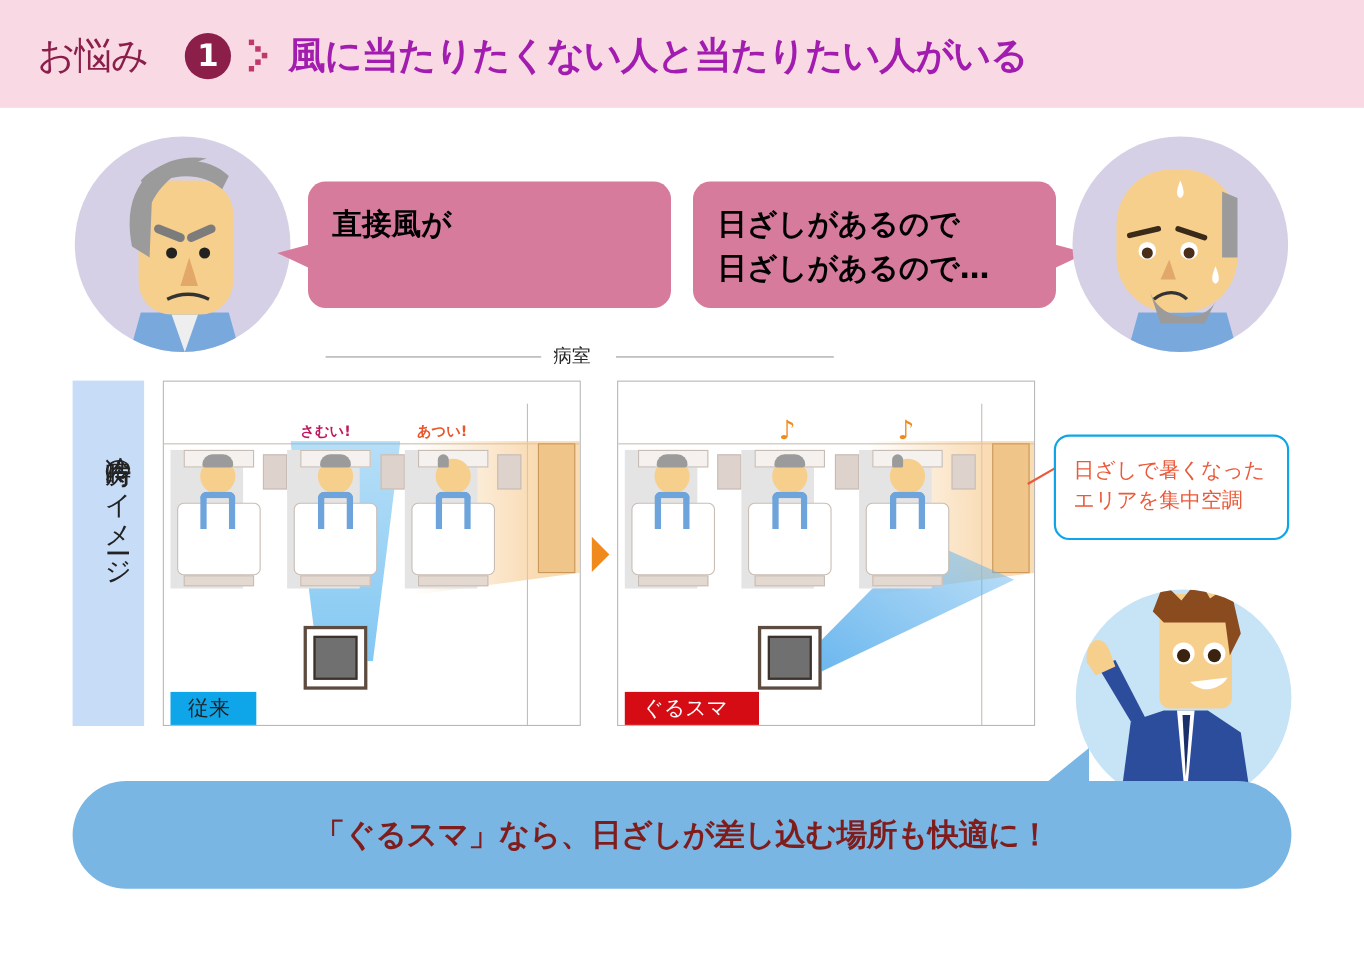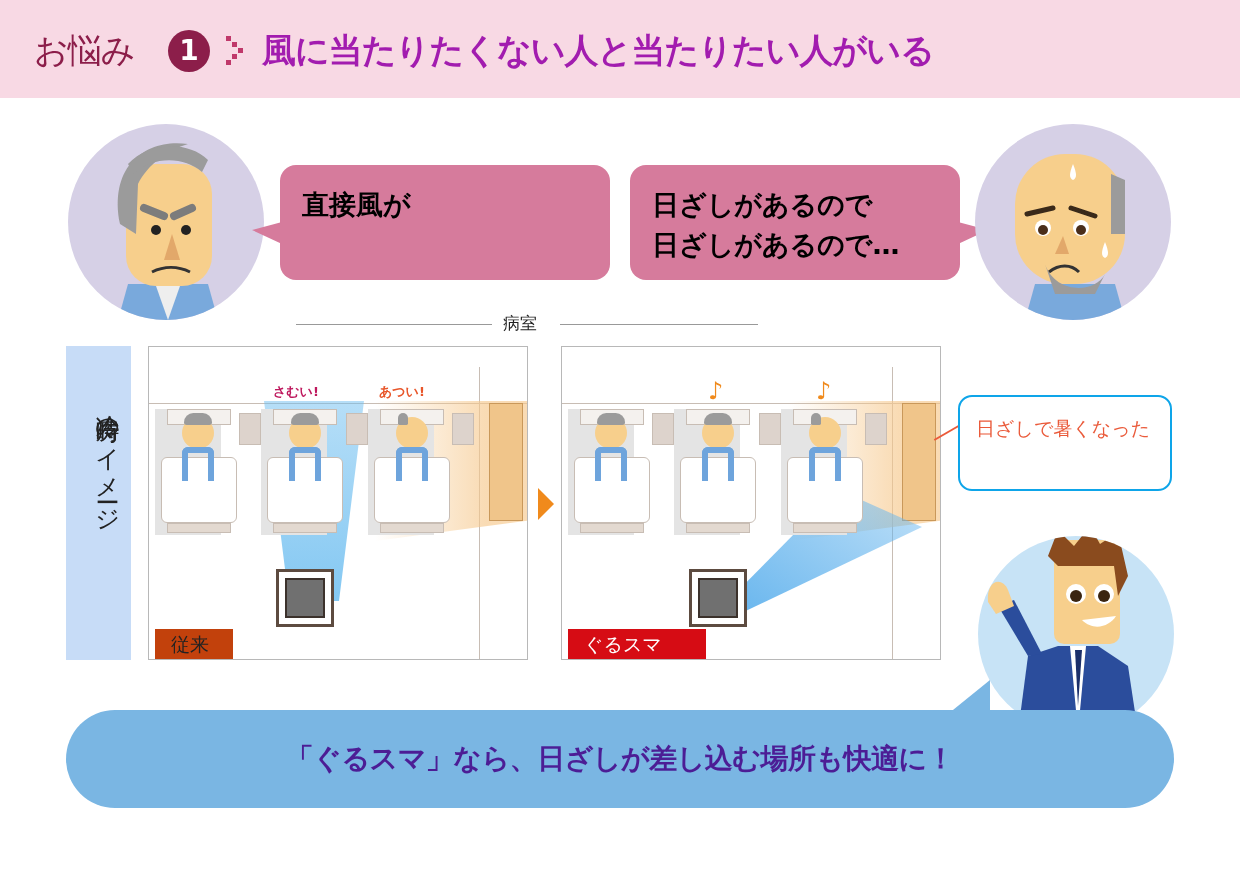--- a/index.html
+++ b/index.html
@@ -51,35 +51,35 @@
   .door { position: absolute; left: 340px; top: 56px; width: 34px; height: 118px; background: #f0c58a; border: 1px solid #c9985a; }
   .sun-left { position: absolute; left: 226px; top: 54px; width: 158px; height: 140px; background: linear-gradient(to right, rgba(246,206,150,0) 0%, rgba(246,200,140,0.65) 70%); clip-path: polygon(0 0, 100% 0, 100% 85%, 0 100%); }
 
   .ac { position: absolute; width: 58px; height: 58px; border: 3px solid #5d4b40; background: #fff; }
   .ac-inner { position: absolute; left: 6px; top: 6px; width: 40px; height: 40px; background: #707070; border: 2px solid #3c322c; }
 
   .beam-down { position: absolute; left: 115px; top: 54px; width: 100px; height: 200px; background: linear-gradient(to bottom, rgba(110,190,240,0.5), rgba(110,190,240,0.85)); clip-path: polygon(0 0, 100% 0, 75% 100%, 25% 100%); }
   .beam-diag { position: absolute; left: 150px; top: 120px; width: 210px; height: 150px; background: linear-gradient(to top right, rgba(80,170,235,0.9), rgba(120,190,240,0.4)); clip-path: polygon(0 100%, 60% 15%, 100% 40%, 10% 100%); }
 
   .tag { position: absolute; left: 6px; bottom: 0; height: 30px; font-size: 19px; line-height: 30px; padding: 0 16px; }
-  .tag-old { background: #c2410c; color: #222; width: 78px; }
-  .tag-new { background: #d60c14; color: #fff; width: 138px; }
+  .tag-old { background: #0ea5e9; color: #222; width: 78px; }
+  .tag-new { background: #d60c14; color: #fff; width: 122px; }
 
   .exclaim { position: absolute; top: 36px; font-size: 13px; font-weight: bold; }
   .exclaim-cold { color: #be185d; left: 124px; }
   .exclaim-hot { color: #e8562a; left: 230px; }
   .note { position: absolute; top: 30px; font-size: 24px; color: #f08a1c; font-weight: bold; }
 
   .next-arrow { position: absolute; left: 538px; top: 488px; width: 0; height: 0; border-top: 16px solid transparent; border-bottom: 16px solid transparent; border-left: 16px solid #f08a1c; }
 
   .callout { position: absolute; left: 958px; top: 347px; width: 214px; height: 96px; border: 2px solid #0ea5e9; border-radius: 14px; background: #fff; color: #ea5a3a; font-size: 19px; line-height: 27px; padding: 18px 0 0 16px; margin-top: 48px; }
   .callout-line { position: absolute; left: 930px; top: 423px; width: 32px; height: 2px; background: #ea5a3a; transform: rotate(-30deg); transform-origin: right; }
 
   .bottom-bubble { position: absolute; left: 66px; top: 710px; width: 1108px; height: 98px; background: #7ab6e3; border-radius: 50px; }
-  .bottom-text { position: absolute; left: 0; top: 30px; width: 100%; text-align: center; color: #4c1d95; font-size: 28px; font-weight: bold; letter-spacing: -0.5px; }
+  .bottom-text { position: absolute; left: 0; top: 30px; width: 100%; text-align: center; color: #7f1d1d; font-size: 28px; font-weight: bold; letter-spacing: -0.5px; }
   .bottom-tail { position: absolute; left: 948px; top: 680px; width: 0; height: 0; border-left: 42px solid transparent; border-right: 0 solid transparent; border-bottom: 34px solid #7ab6e3; }
 </style>
 </head>
 <body>
 
 <div class="header">
   <span class="prefix">お悩み</span>
   <span class="num">1</span>
   <svg class="arrow" viewBox="0 0 20 32">
     <rect x="0" y="2" width="5" height="5" fill="#c0386a"></rect>
@@ -257,20 +257,21 @@
   <div class="ac" style="left:127px;top:222px;">
       <div class="ac-inner"></div>
     </div>
 
   <div class="tag tag-new">ぐるスマ</div>
 </div>
 
 <div class="callout-line"></div>
 <div class="callout">
   <div>日ざしで暑くなった</div>
+  <div>エリアを集中空調</div>
 </div>
 
 <div class="avatar av-man">
   <svg width="196" height="196" viewBox="0 0 196 196">
     <path d="M40 196 L50 120 L80 110 L120 110 L150 130 L160 196 Z" fill="#2b4d9c"></path>
     <path d="M92 110 L100 196 L108 110 Z" fill="#fff"></path>
     <path d="M97 114 L100 170 L104 114 Z" fill="#1b2f6a"></path>
     <path d="M50 120 L20 70 L36 64 L64 118 Z" fill="#2b4d9c"></path>
     <path d="M10 66 C8 44 24 40 30 54 L36 70 L18 78 Z" fill="#f7cf8c"></path>
     <rect x="76" y="4" width="66" height="104" rx="10" fill="#f7cf8c"></rect>

